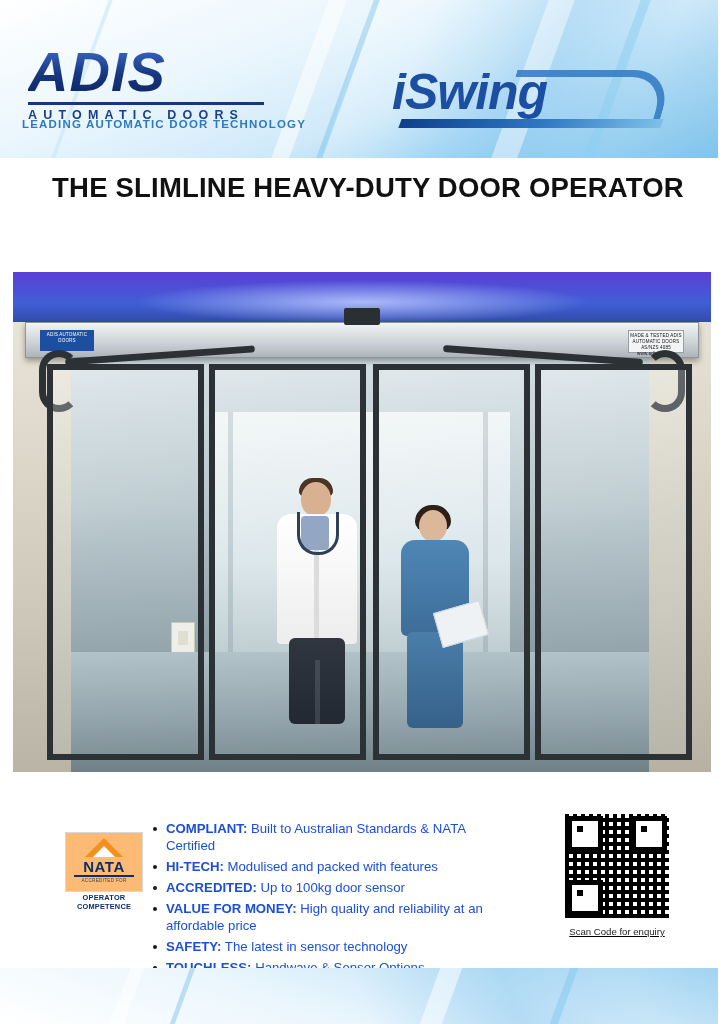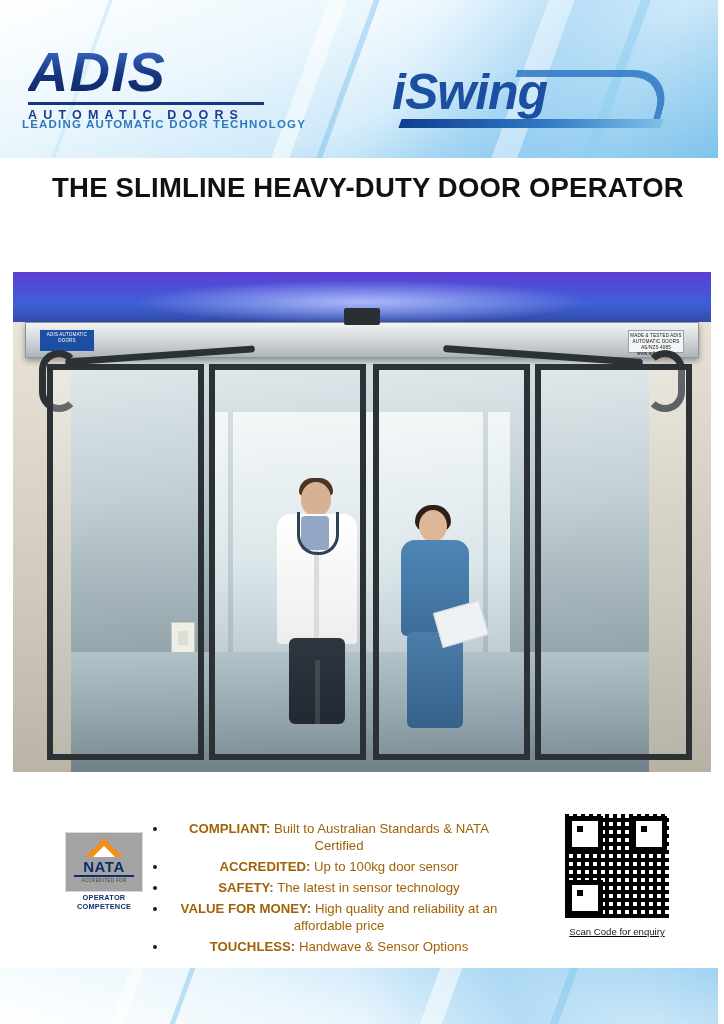--- a/index.html
+++ b/index.html
@@ -287,21 +287,21 @@
   .nata {
     position: absolute;
     left: 62px;
     top: 52px;
     width: 84px;
     text-align: center;
   }
   .nata-box {
     width: 76px;
     height: 58px;
-    background: #a3a3a3;
+    background: #fdba74;
     border: 1px solid #d8d8d8;
     position: relative;
     margin: 0 auto;
   }
   .nata-chev {
     position: absolute;
     top: 5px; left: 50%; transform: translateX(-50%);
     width: 0; height: 0;
     border-left: 19px solid transparent;
     border-right: 19px solid transparent;
@@ -343,22 +343,21 @@
     left: 152px;
     top: 40px;
     width: 360px;
   }
   .feature {
     position: relative;
     padding-left: 14px;
     margin-bottom: 4px;
     font-size: 13.2px;
     line-height: 17px;
-    color: #a16207;
-    text-align: center;
+    color: #1d4ed8;
   }
   .feature:before {
     content: "";
     position: absolute;
     left: 1px; top: 7px;
     width: 4px; height: 4px;
     background: #1a1a1a;
     border-radius: 50%;
   }
   .feature b { font-weight: bold; }
@@ -509,27 +508,30 @@
       </div>
       <div class="nata-cap">OPERATOR
 COMPETENCE</div>
     </div>
 
     <div class="features">
       <div class="feature">
         <b>COMPLIANT:</b><span> Built to Australian Standards &amp; NATA Certified</span>
       </div>
       <div class="feature">
+        <b>HI-TECH:</b><span> Modulised and packed with features</span>
+      </div>
+      <div class="feature">
         <b>ACCREDITED:</b><span> Up to 100kg door sensor</span>
+      </div>
+      <div class="feature">
+        <b>VALUE FOR MONEY:</b><span> High quality and reliability at an affordable price</span>
       </div>
       <div class="feature">
         <b>SAFETY:</b><span> The latest in sensor technology</span>
-      </div>
-      <div class="feature">
-        <b>VALUE FOR MONEY:</b><span> High quality and reliability at an affordable price</span>
       </div>
       <div class="feature">
         <b>TOUCHLESS:</b><span> Handwave &amp; Sensor Options</span>
       </div>
     </div>
 
     <div class="qr-wrap">
       <div class="qr">
         <div class="fp tl"></div>
         <div class="fp tr"></div>

